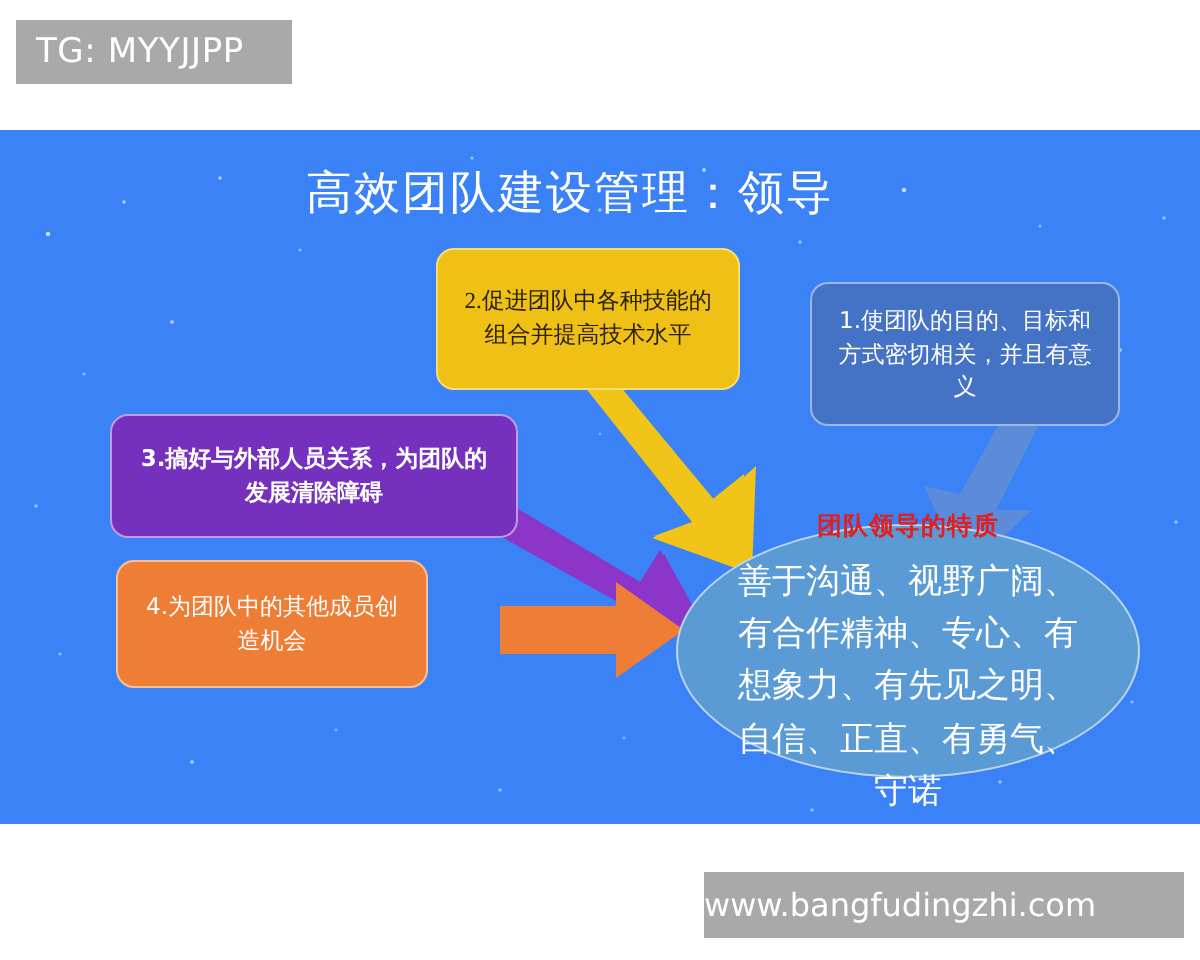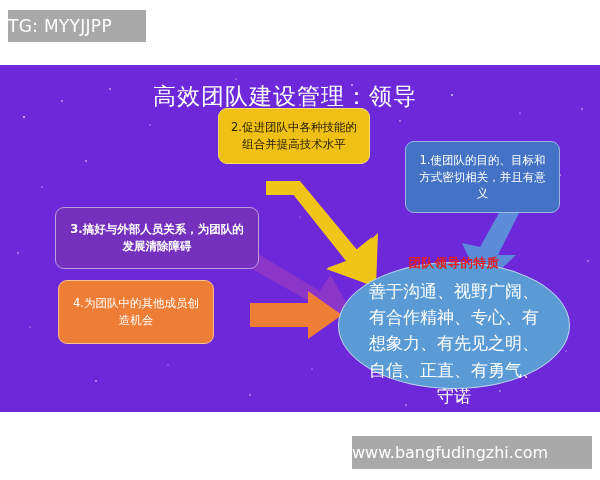--- a/index.html
+++ b/index.html
@@ -19,33 +19,34 @@
   #tg-tag {
     position: absolute;
     left: 8px;
     top: 10px;
     width: 138px;
     height: 32px;
     background: #a9a9a9;
     color: #ffffff;
     font-size: 17px;
     line-height: 32px;
+    padding-left: 10px;
     box-sizing: border-box;
     letter-spacing: 0.3px;
     white-space: nowrap;
   }
 
   
   #slide {
     position: absolute;
     left: 0;
     top: 65px;
     width: 600px;
     height: 347px;
-    background: #6d28d9;
+    background: #3b82f6;
     overflow: hidden;
   }
   #starfield {
     position: absolute;
     left: 0; top: 0;
     width: 100%; height: 100%;
     pointer-events: none;
   }
 
   
@@ -76,25 +77,26 @@
     color: #ffffff;
     display: flex;
     align-items: center;
     justify-content: center;
     text-align: center;
     padding: 6px 10px;
     line-height: 1.45;
     font-size: 11.5px;
   }
   #box-yellow {
-    left: 218px; top: 43px;
-    width: 152px; height: 56px;
+    left: 218px; top: 59px;
+    width: 152px; height: 71px;
     background: #efc117;
     border: 1.5px solid #f6dd72;
     color: #2b2005;
+    font-family: Liberation Serif, serif;
   }
   #box-blue {
     left: 405px; top: 76px;
     width: 155px; height: 72px;
     background: #4472c4;
     border: 1.5px solid #9cb7e4;
   }
   #box-purple {
     left: 55px; top: 142px;
     width: 204px; height: 62px;

